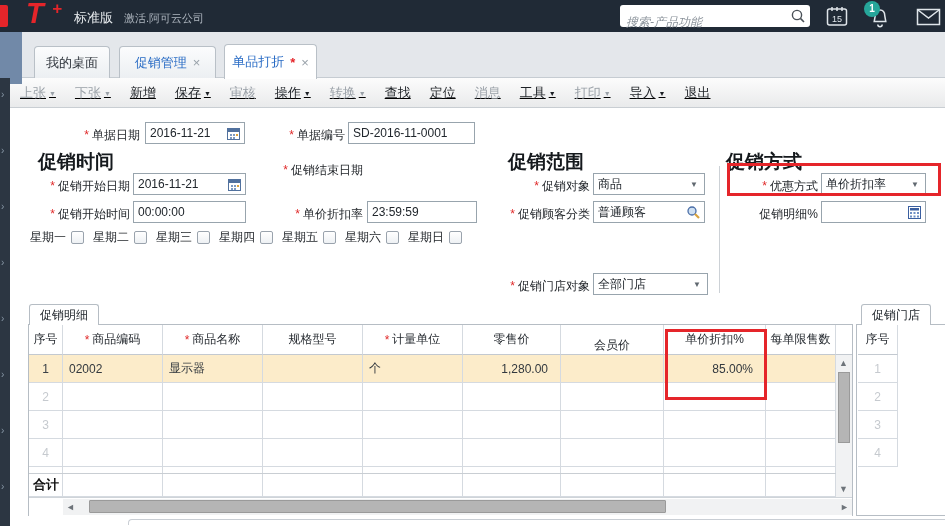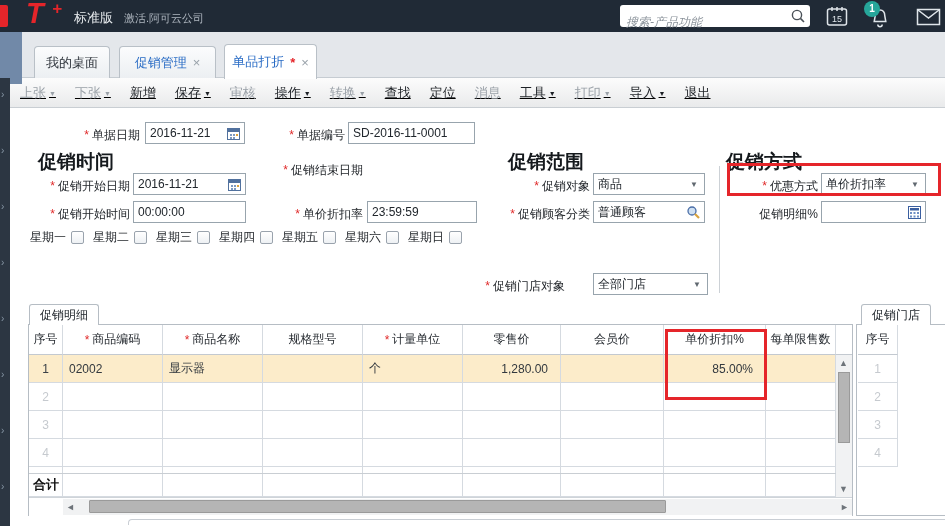--- a/index.html
+++ b/index.html
@@ -56,21 +56,21 @@
   .redbox { position:absolute; border:3px solid #e5252a; z-index:6; pointer-events:none; }
 
   
   .gridtab { position:absolute; top:304px; height:21px; background:#fff; border:1px solid #b6bdc4; border-bottom:none; border-radius:3px 3px 0 0; font-size:12px; color:#20262c; display:flex; align-items:center; padding:0 10px; z-index:2; }
   .tablebox { position:absolute; left:28px; top:324px; width:825px; height:192px; border:1px solid #b6bdc4; background:#fff; }
   .trow { display:flex; width:823px; }
   .cell { border-right:1px solid #d5dae0; border-bottom:1px solid #d5dae0; font-size:12px; color:#32383e; display:flex; align-items:center; overflow:hidden; white-space:nowrap; }
   .hrow .cell { height:30px; justify-content:center; border-bottom:1px solid #c3c9d0; color:#1f242a; }
   .drow .cell { height:28px; }
   .c0{width:34px;} .c1{width:100px;} .c2{width:100px;} .c3{width:100px;} .c4{width:100px;}
-  .c5{width:98px;} .c6{width:103px;} .c7{width:102px;} .c8{width:70px;} .c9{width:16px; border-right:none;}
+  .c5{width:98px;} .c6{width:103px;align-items:flex-end;} .c7{width:102px;} .c8{width:70px;} .c9{width:16px; border-right:none;}
   .rowswrap { position:absolute; left:0; top:30px; width:823px; height:118px; overflow:hidden; }
   .drow.hl { background:#fcecca; }
   .cnum { justify-content:center; color:#3a4046; }
   .cgray { justify-content:center; color:#c6cacf; }
   .cleft { justify-content:flex-start; padding-left:6px; }
   .cright { justify-content:flex-end; padding-right:12px; }
   .totalrow { position:absolute; left:0; top:148px; width:823px; display:flex; border-top:1px solid #c9ced3; }
   .totalrow .cell { height:23px; }
   .totlabel { font-weight:bold; font-size:13px; color:#111; padding-left:4px; }
   .hscroll { position:absolute; left:0; top:172px; width:823px; height:19px; border-top:1px solid #cfd4d9; background:#fff; }
@@ -291,21 +291,21 @@
   <span class="flabel" style="left:478px; top:206px; width:112px;"><span class="req">*</span><span>促销顾客分类</span></span>
   <div class="fieldbox" style="left:593px; top:201px; width:112px;">
     <span class="val">普通顾客</span>
     <span class="ficon">
       <svg width="14" height="14" viewBox="0 0 14 14">
           <circle cx="6" cy="6" r="4" fill="#cfe0f2" stroke="#4a6ea8" stroke-width="1.3"></circle>
           <line x1="9" y1="9" x2="13" y2="13" stroke="#d9a23c" stroke-width="2.2"></line>
         </svg>
     </span>
   </div>
-  <span class="flabel" style="left:453px; top:278px; width:112px;"><span class="req">*</span><span>促销门店对象</span></span>
+  <span class="flabel" style="left:478px; top:278px; width:112px;"><span class="req">*</span><span>促销门店对象</span></span>
   <div class="fieldbox selbox" style="left:593px; top:273px; width:115px;">
     <span class="val">全部门店</span>
     <span class="darr">▼</span>
   </div>
 
   <div class="divider"></div>
 
   <span class="stitle" style="left:726px; top:149px;">促销方式</span>
   <span class="flabel" style="left:730px; top:178px; width:88px;"><span class="req">*</span><span>优惠方式</span></span>
   <div class="fieldbox selbox" style="left:821px; top:173px; width:105px;">

